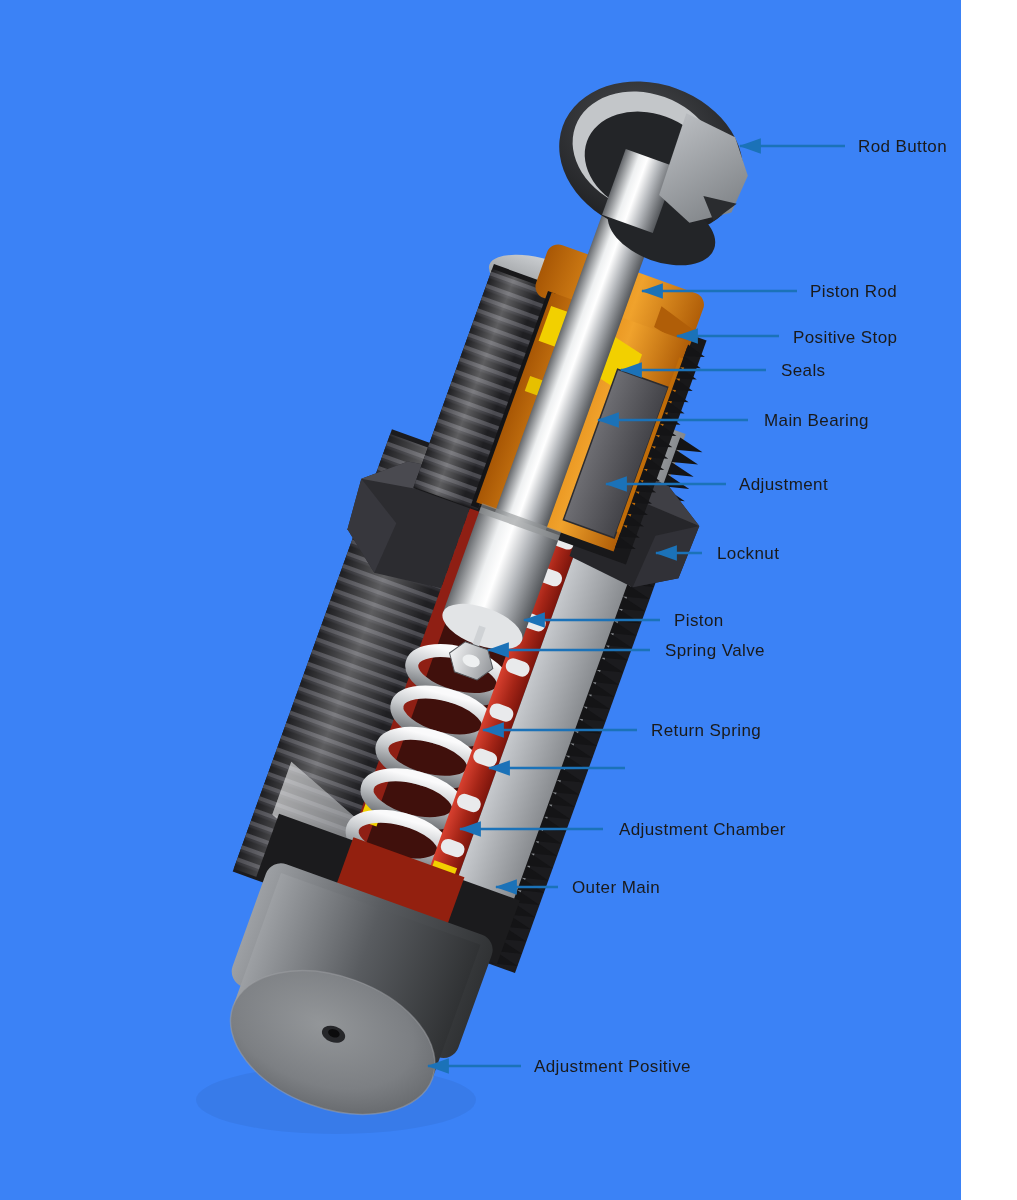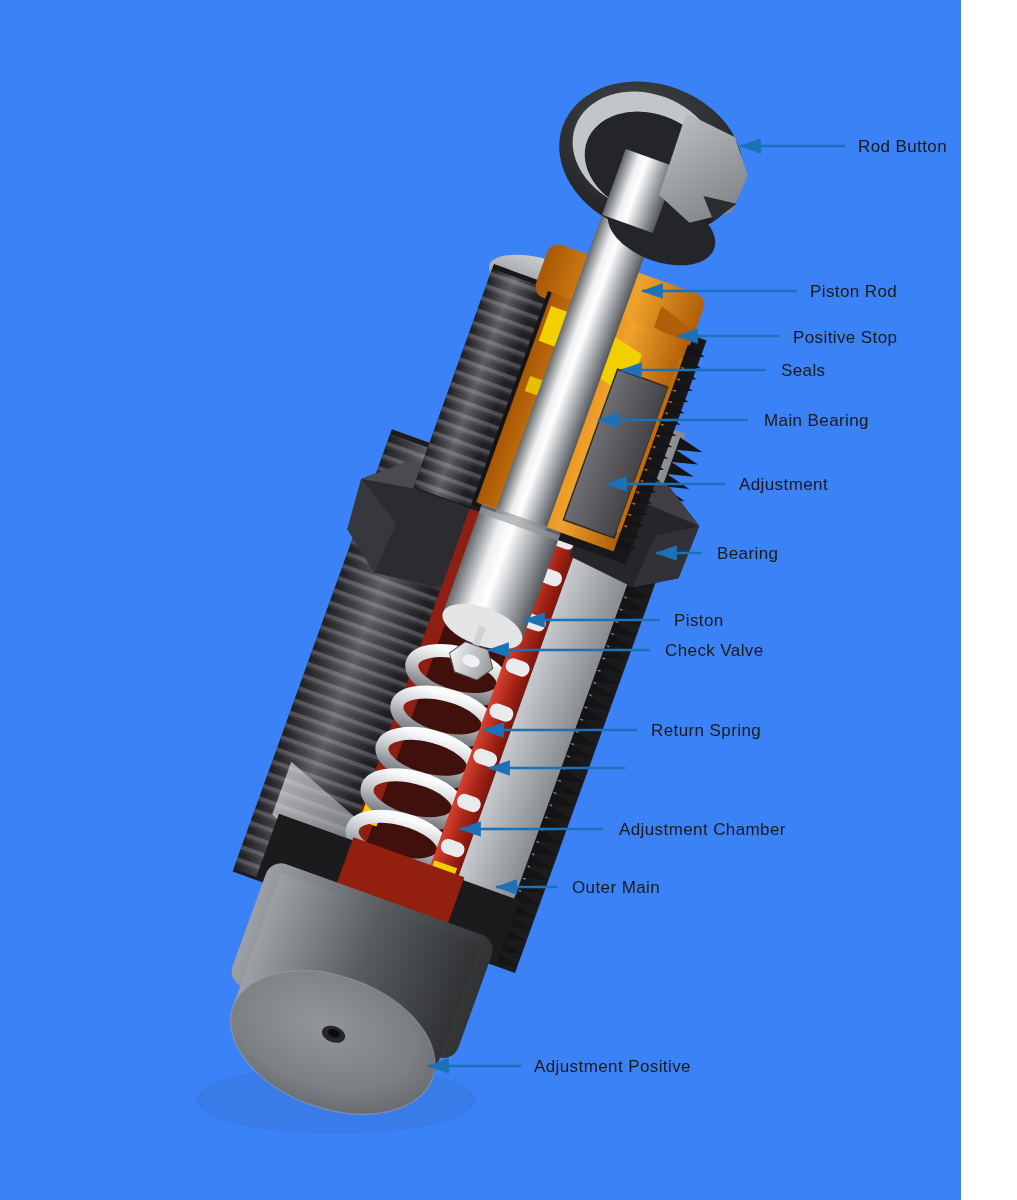--- a/index.html
+++ b/index.html
@@ -229,20 +229,20 @@
     <line x1="521" y1="1066" x2="428" y2="1066" marker-end="url(#ah)"></line>
   </g>
 </svg>
 
   <div class="lbl" style="left:858px;top:146px">Rod Button</div>
   <div class="lbl" style="left:810px;top:291px">Piston Rod</div>
   <div class="lbl" style="left:793px;top:337px">Positive Stop</div>
   <div class="lbl" style="left:781px;top:370px">Seals</div>
   <div class="lbl" style="left:764px;top:420px">Main Bearing</div>
   <div class="lbl" style="left:739px;top:484px">Adjustment</div>
-  <div class="lbl" style="left:717px;top:553px">Bearing</div>
+  <div class="lbl" style="left:717px;top:553px">Locknut</div>
   <div class="lbl" style="left:674px;top:620px">Piston</div>
-  <div class="lbl" style="left:665px;top:650px">Check Valve</div>
+  <div class="lbl" style="left:665px;top:650px">Spring Valve</div>
   <div class="lbl" style="left:651px;top:730px">Return Spring</div>
   <div class="lbl" style="left:619px;top:829px">Adjustment Chamber</div>
   <div class="lbl" style="left:572px;top:887px">Outer Main</div>
   <div class="lbl" style="left:534px;top:1066px">Adjustment Positive</div>
 </div>
 
 </body></html>

